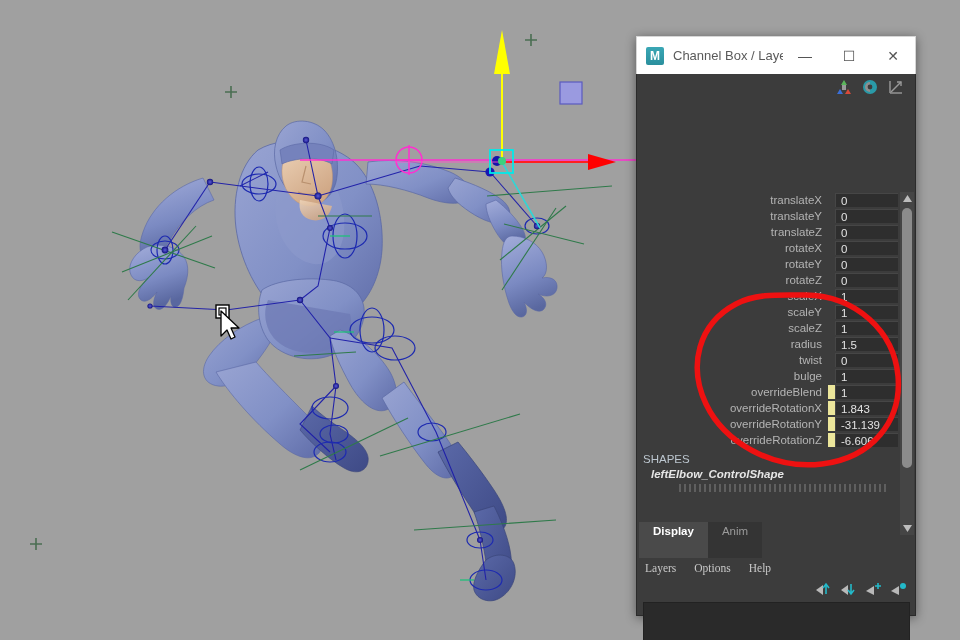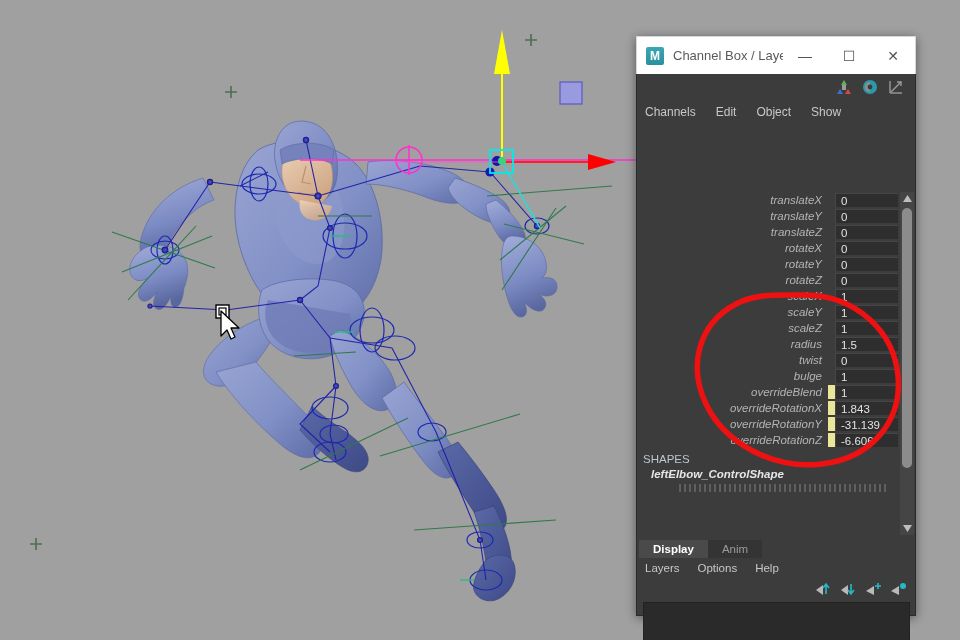--- a/index.html
+++ b/index.html
@@ -50,21 +50,21 @@
     font-size:12px;font-weight:bold;color:#d9d9d9;padding-left:6px;
     height:17px;line-height:17px;
   }
 
   
   .cb-list-wrap{position:absolute;left:2px;top:118px;width:275px;height:343px;}
   .cb-rows{position:absolute;left:0;top:0;width:259px;height:343px;overflow:hidden;}
   .cb-row{height:16px;display:flex;align-items:center;}
   .cb-attr{
     flex:1;text-align:right;padding-right:6px;font-size:11.5px;color:#b4b4b4;
-    white-space:nowrap;overflow:hidden;font-style:italic;
+    white-space:nowrap;overflow:hidden;
   }
   .cb-lock{width:7px;height:14px;flex:none;background:#3c3c3c;}
   .cb-lock.yellow{background:#ece69b;}
   .cb-lock.grey{background:#8a8a8a;}
   .cb-val{
     width:63px;flex:none;height:14px;line-height:14px;background:#2e2e2e;
     color:#e2e2e2;font-size:11.5px;padding-left:5px;box-sizing:border-box;
     border-top:1px solid #464646;border-left:1px solid #464646;
   }
   .cb-sep{height:4px;}
@@ -73,24 +73,24 @@
   .cb-dots{height:8px;background:repeating-linear-gradient(90deg,#6a6a6a 0 2px,transparent 2px 5px);
            margin:2px 10px 0 40px;opacity:.75;}
 
   
   .vscroll{position:absolute;right:0;top:0;width:14px;height:343px;background:#454545;}
   .vscroll .arrow{width:14px;height:13px;display:flex;align-items:center;justify-content:center;}
   .vscroll .thumb{position:absolute;left:2px;top:16px;width:10px;height:260px;background:#8c8c8c;border-radius:5px;}
 
   
   .layer-tabs{position:absolute;left:2px;top:466px;width:275px;height:18px;display:flex;align-items:flex-end;}
-  .ltab{height:18px;line-height:18px;padding:0 14px;font-size:11.5px;color:#9a9a9a;background:#343434;}
+  .ltab{height:36px;line-height:18px;padding:0 14px;font-size:11.5px;color:#9a9a9a;background:#343434;}
   .ltab.active{background:#4a4a4a;color:#ffffff;font-weight:bold;}
   .layer-menubar{position:absolute;left:2px;top:488px;height:18px;display:flex;gap:18px;padding-left:6px;}
-  .layer-menubar span{font-size:11.5px;color:#c8c8c8;}
+  .layer-menubar span{font-size:11.5px;color:#c8c8c8;font-family:Liberation Serif, serif;}
   .layer-btns{position:absolute;right:8px;top:508px;display:flex;gap:9px;}
   .layer-list{position:absolute;left:6px;top:528px;width:265px;height:60px;background:#2a2a2a;border:1px solid #222;}
 
   
   #annotation{position:absolute;left:0;top:0;width:960px;height:640px;pointer-events:none;}
 </style>
 </head>
 <body>
 
 <div id="viewport">
@@ -330,26 +330,20 @@
         <circle cx="9" cy="9" r="2.4" fill="#3c3c3c"></circle>
       </svg>
       <svg class="cb-icon" viewBox="0 0 18 18">
         <path d="M3 15 V3" stroke="#9a9a9a" stroke-width="1.4" fill="none"></path>
         <path d="M3 15 H15" stroke="#9a9a9a" stroke-width="1.4" fill="none"></path>
         <path d="M4 14 L14 4" stroke="#9a9a9a" stroke-width="1.4" fill="none"></path>
         <path d="M10 4 H14 V8" stroke="#9a9a9a" stroke-width="1.4" fill="none"></path>
       </svg>
     </div>
 
-    <div class="cb-menubar">
-      <span>Channels</span>
-      <span>Edit</span>
-      <span>Object</span>
-      <span>Show</span>
-    </div>
 
 
     <div class="cb-list-wrap">
       <div class="cb-rows" id="channel-rows">
           <div class="cb-row">
             <div class="cb-attr">translateX</div>
             <div class="cb-lock"></div>
             <div class="cb-val">0</div>
           </div>
           <div class="cb-row">

